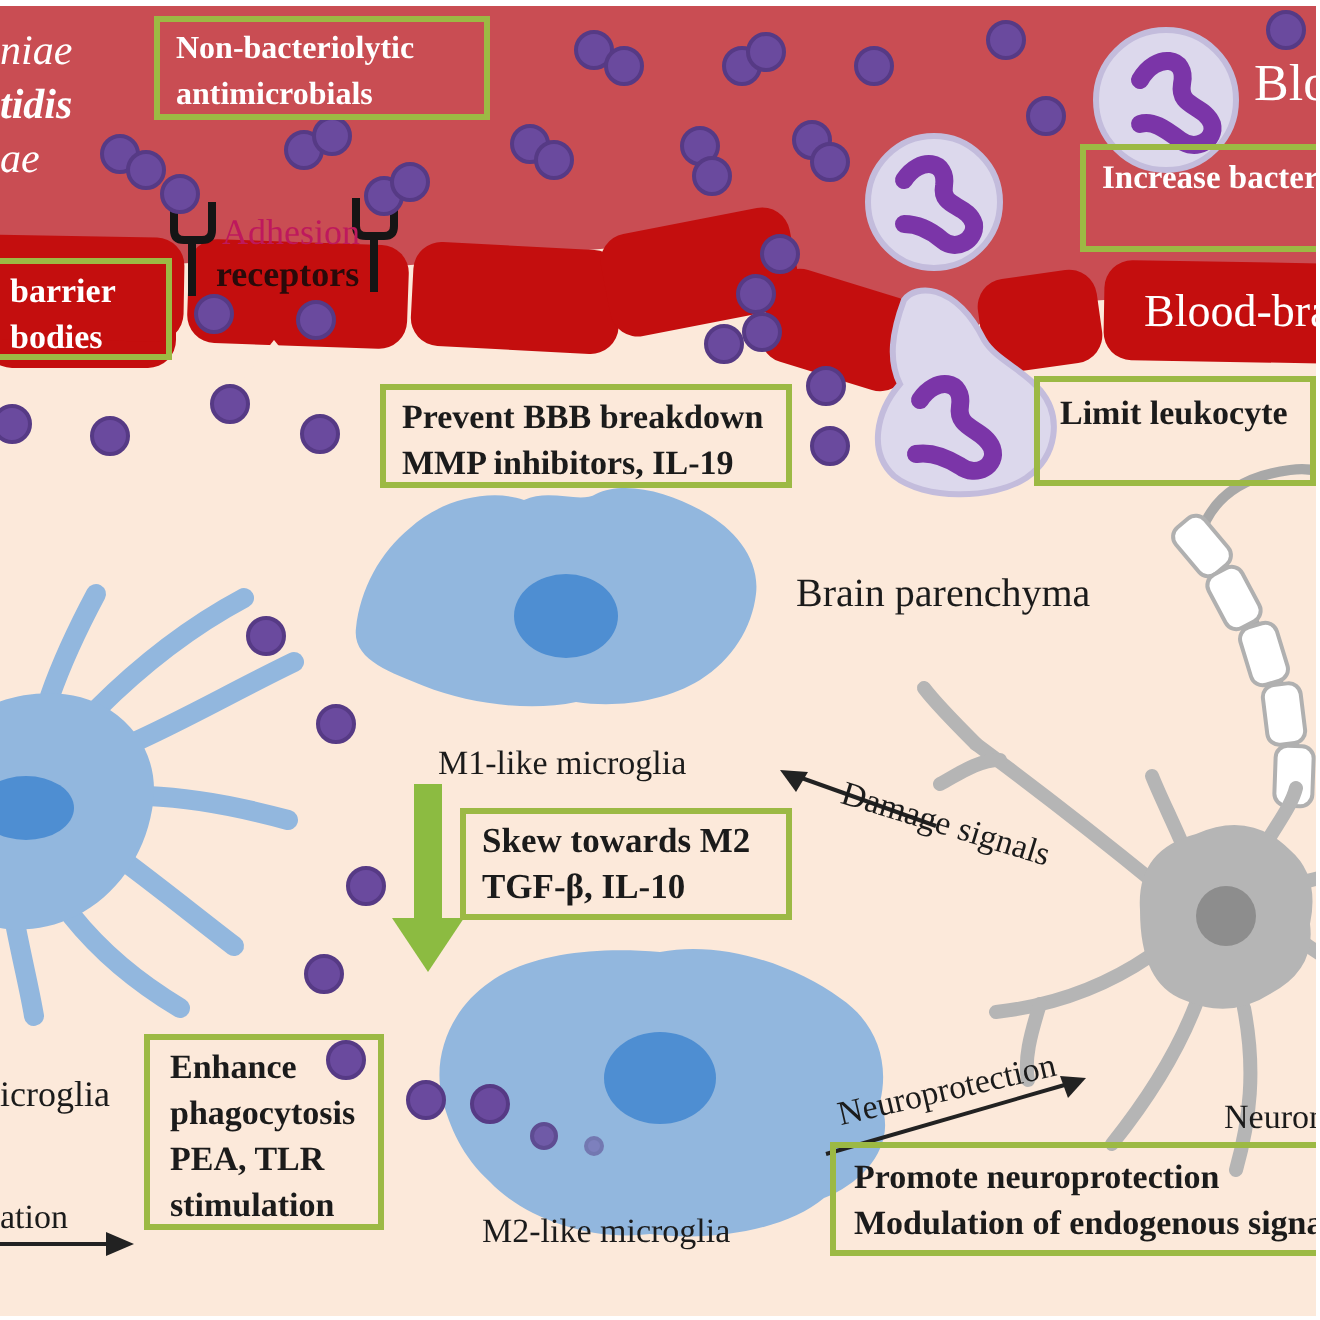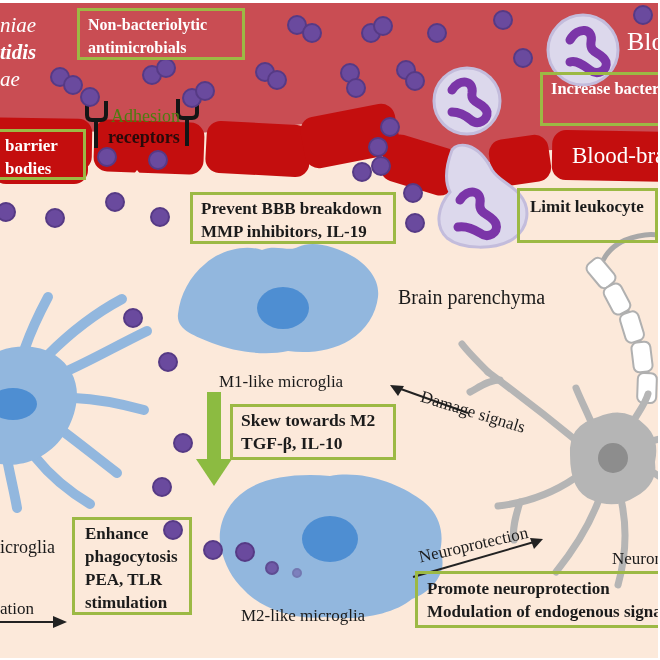--- a/index.html
+++ b/index.html
@@ -182,21 +182,21 @@
 
   <div class="lbl wh ital" style="left:0;top:13px;font-size:21px;">niae</div>
   <div class="lbl wh ital" style="left:0;top:40px;font-size:21px;font-weight:bold;">tidis</div>
   <div class="lbl wh ital" style="left:0;top:67px;font-size:21px;">ae</div>
 
   <div class="gbox white" style="left:45px;top:8px;width:168px;height:52px;font-size:16px;margin-left:32px;">
     <div>Non-bacteriolytic</div>
     <div>antimicrobials</div>
   </div>
 
-  <div class="lbl" style="left:111px;top:106px;font-size:18px;color:#4d7c0f;">Adhesion</div>
+  <div class="lbl" style="left:111px;top:106px;font-size:18px;color:#be185d;">Adhesion</div>
   <div class="lbl" style="left:108px;top:127px;font-size:18px;color:#2a0a0a;font-weight:bold;">receptors</div>
 
   <div class="gbox white" style="left:-12px;top:129px;width:98px;height:51px;padding-left:14px;">
     <div>barrier</div>
     <div>bodies</div>
   </div>
 
   <div class="lbl wh" style="left:627px;top:27px;font-size:26px;">Blood</div>
 
   <div class="gbox white" style="left:540px;top:72px;width:132px;height:54px;font-size:16.5px;">

